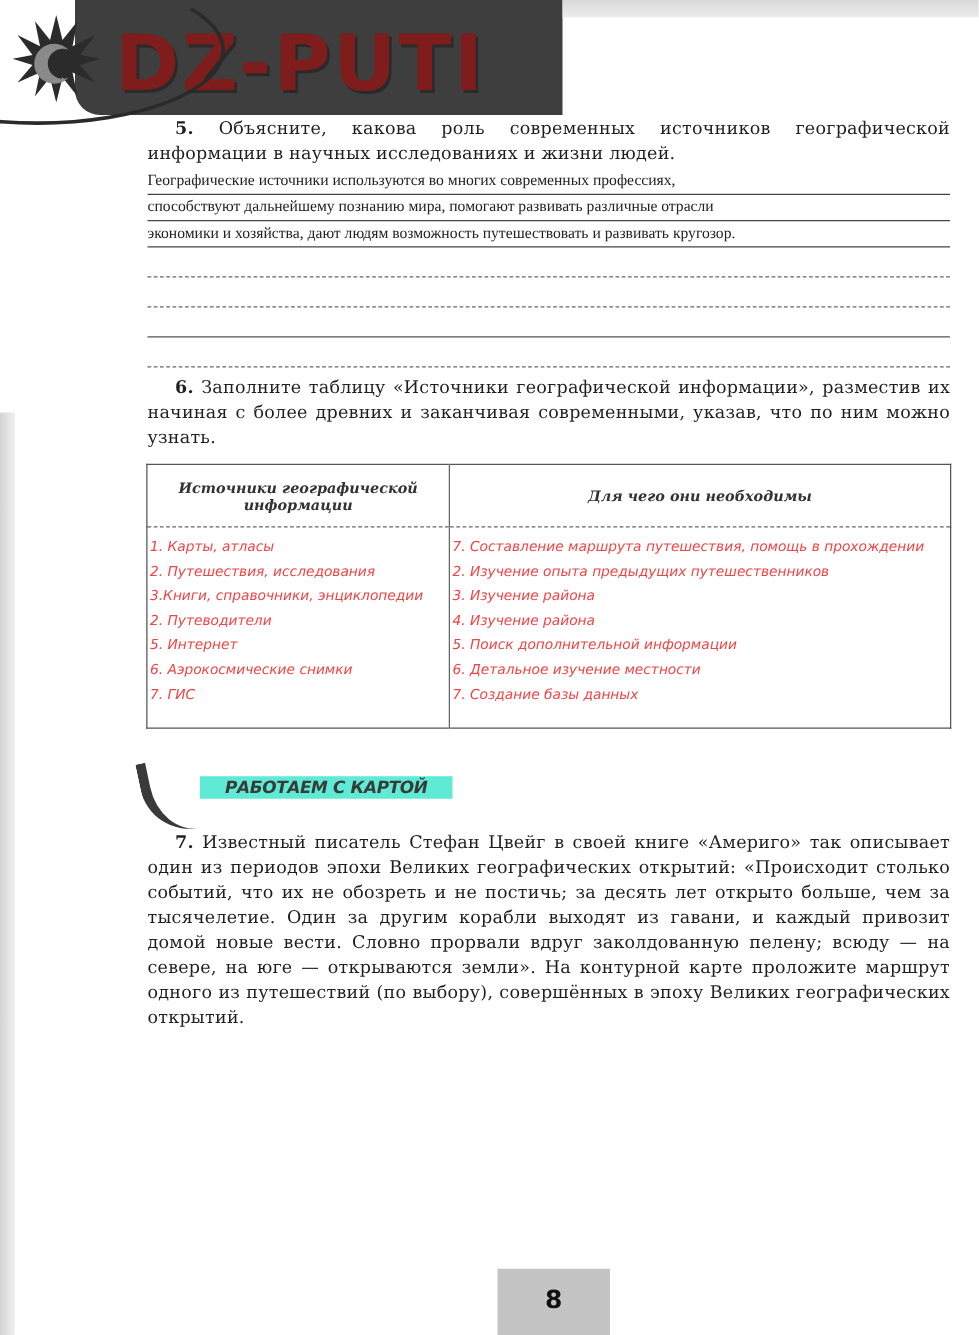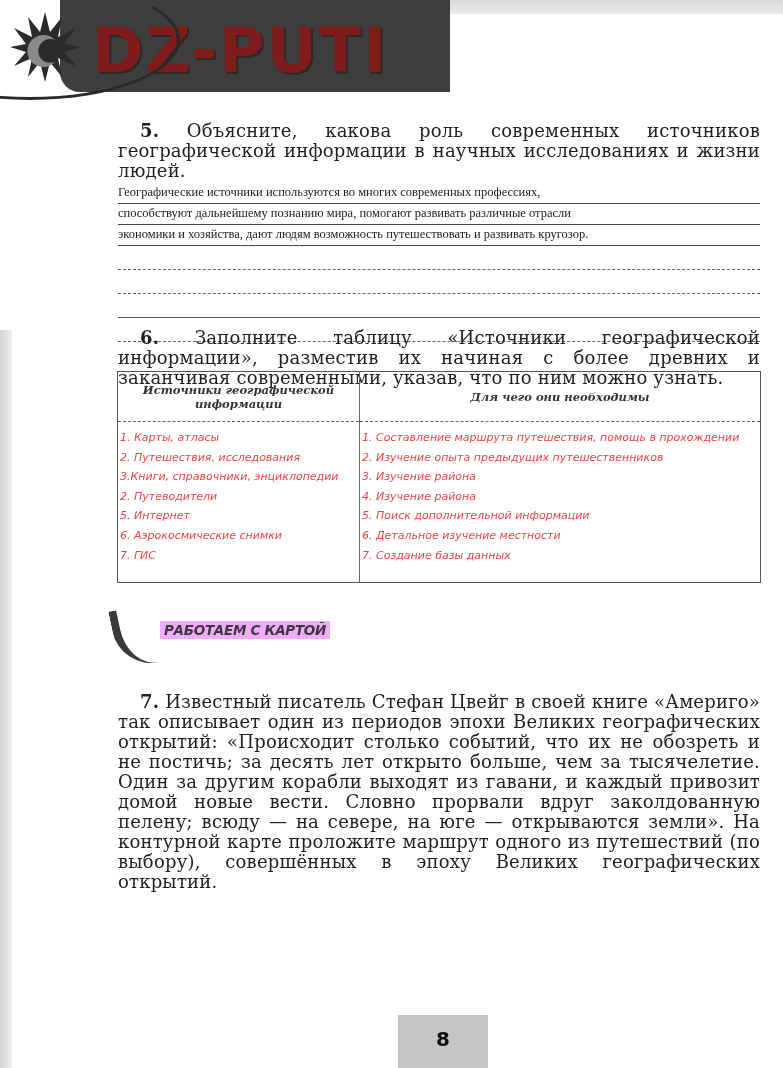--- a/index.html
+++ b/index.html
@@ -28,22 +28,22 @@
     position: absolute; left: -120px; top: -20px; width: 300px; height: 120px;
     border: 3px solid #2a2a2a; border-left-color: transparent; border-top-color: transparent;
     border-radius: 50%;
   }
   .logo-star {
     position: absolute; left: 10px; top: 12px; width: 70px; height: 70px;
   }
 
   .section { position: absolute; left: 118px; width: 642px; }
   .task-text {
-    font-size: 18px; line-height: 20px; text-align: justify;
-    text-indent: 22px; letter-spacing: .2px; margin-top: 28px;
+    font-size: 14px; line-height: 20px; text-align: justify;
+    text-indent: 22px; letter-spacing: .2px;
   }
   .task-num { font-weight: bold; }
 
   .answer-line {
     font-family: Liberation Serif, serif; font-size: 12.5px;
     height: 21px; line-height: 19px;
     border-bottom: 1.2px solid #444;
     white-space: nowrap; overflow: hidden; color: #222;
   }
   .blank-line { height: 24px; border-bottom: 1.2px solid #555; }
@@ -70,21 +70,21 @@
     position: absolute; left: 118px; top: 605px; width: 260px; height: 50px;
   }
   .map-heading-arc {
     position: absolute; left: -4px; top: 2px; width: 40px; height: 60px;
     border-left: 8px solid #3a3a3a; border-radius: 0 0 0 40px;
     transform: rotate(-12deg);
   }
   .map-heading-text {
     position: absolute; left: 42px; top: 16px;
     font-family: "DejaVu Sans", sans-serif; font-weight: bold; font-style: italic;
-    font-size: 13.5px; color: #3a3a3a; background: #f0abfc; padding: 1px 4px;
+    font-size: 13.5px; color: #3a3a3a; background: #5eead4; padding: 1px 20px;
     letter-spacing: -.3px;
   }
 
   .page-number-tab {
     position: absolute; left: 398px; top: 1015px; width: 90px; height: 53px;
     background: #c4c4c4;
   }
   .page-number {
     position: absolute; left: 0; width: 90px; top: 12px; text-align: center;
     font-family: "DejaVu Sans", sans-serif; font-weight: bold; font-size: 20px; color: #111;
@@ -137,21 +137,21 @@
       <td class="col-left">
         <span class="cell-item">1. Карты, атласы</span>
         <span class="cell-item">2. Путешествия, исследования</span>
         <span class="cell-item">3.Книги, справочники, энциклопедии</span>
         <span class="cell-item">2. Путеводители</span>
         <span class="cell-item">5. Интернет</span>
         <span class="cell-item">6. Аэрокосмические снимки</span>
         <span class="cell-item">7. ГИС</span>
       </td>
       <td>
-        <span class="cell-item">1. Составление маршрута путешествия, помощь в прохождении</span>
+        <span class="cell-item">7. Составление маршрута путешествия, помощь в прохождении</span>
         <span class="cell-item">2. Изучение опыта предыдущих путешественников</span>
         <span class="cell-item">3. Изучение района</span>
         <span class="cell-item">4. Изучение района</span>
         <span class="cell-item">5. Поиск дополнительной информации</span>
         <span class="cell-item">6. Детальное изучение местности</span>
         <span class="cell-item">7. Создание базы данных</span>
       </td>
     </tr>
   </tbody>
 </table>

